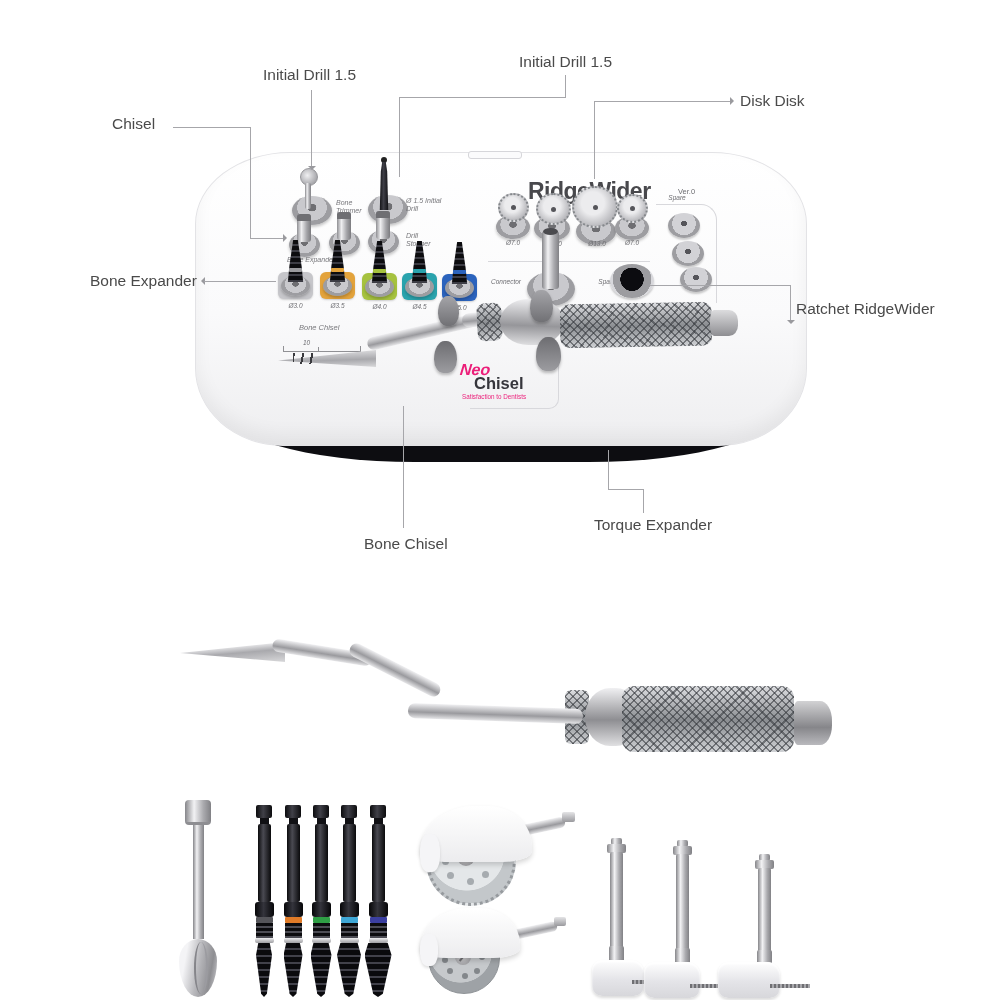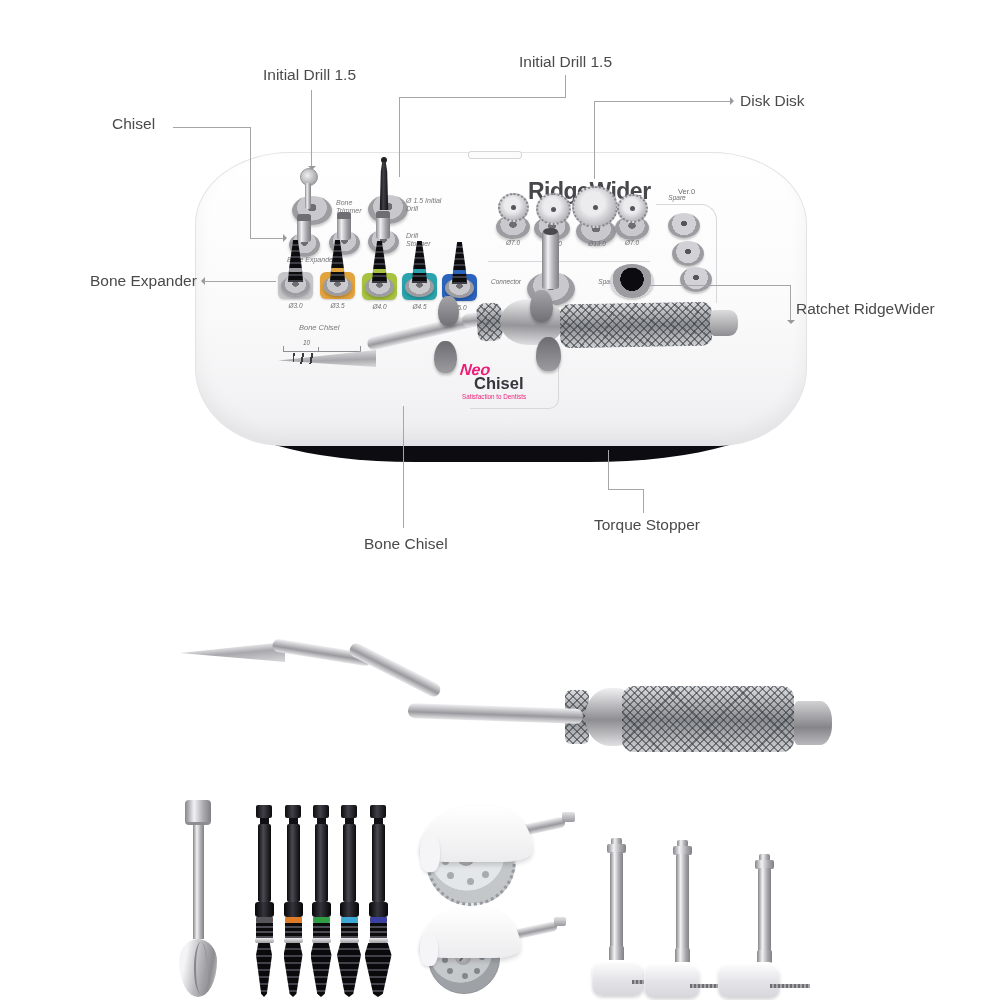--- a/index.html
+++ b/index.html
@@ -107,21 +107,21 @@
 
   <div class="lab" style="left:90px;top:272px;">Bone Expander</div>
   <div class="arr l" style="left:197px;top:277px;"></div>
   <div class="cl" style="left:204px;top:281px;width:72px;height:1px;"></div>
 
   <div class="lab" style="left:796px;top:300px;">Ratchet RidgeWider</div>
   <div class="cl" style="left:650px;top:285px;width:141px;height:1px;"></div>
   <div class="cl" style="left:790px;top:285px;width:1px;height:36px;"></div>
   <div class="arr d" style="left:787px;top:320px;"></div>
 
-  <div class="lab" style="left:594px;top:516px;">Torque Stopper</div>
+  <div class="lab" style="left:594px;top:516px;">Torque Expander</div>
   <div class="cl" style="left:608px;top:450px;width:1px;height:40px;"></div>
   <div class="cl" style="left:608px;top:489px;width:36px;height:1px;"></div>
   <div class="cl" style="left:643px;top:489px;width:1px;height:24px;"></div>
 
   <div class="lab" style="left:364px;top:535px;">Bone Chisel</div>
   <div class="cl" style="left:403px;top:406px;width:1px;height:122px;"></div>
 
   <div class="kit-base"></div>
   <div class="kit-case"></div>
   <div class="abs" style="left:468px;top:151px;width:52px;height:6px;background:#fbfbfc;border:1px solid #d6d6da;border-radius:3px;z-index:3;"></div>

